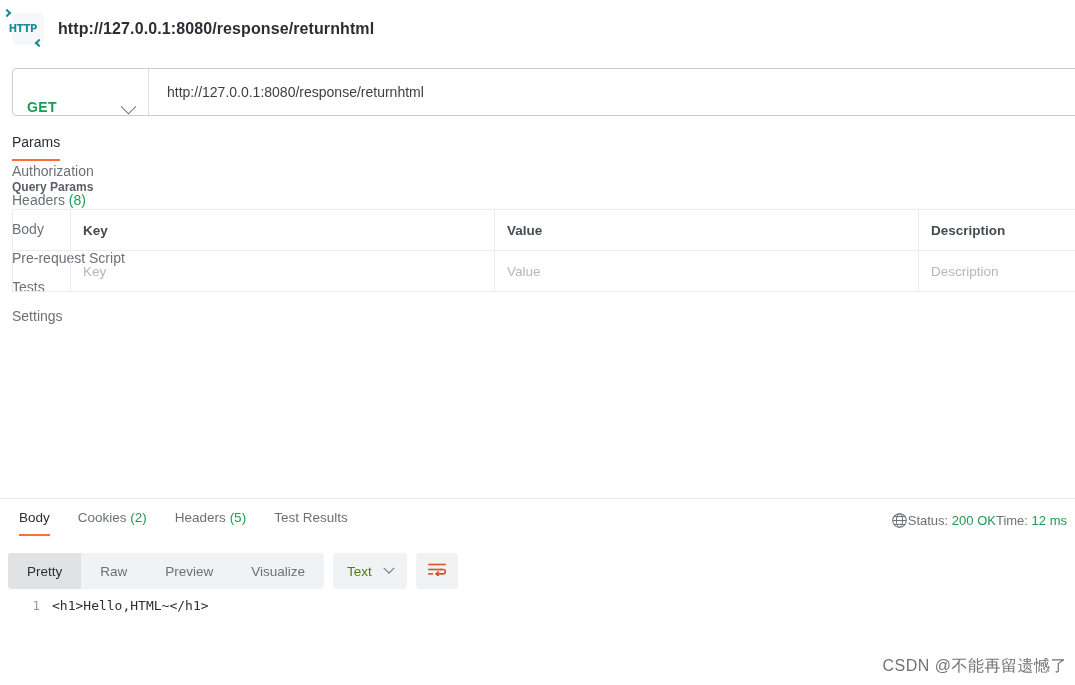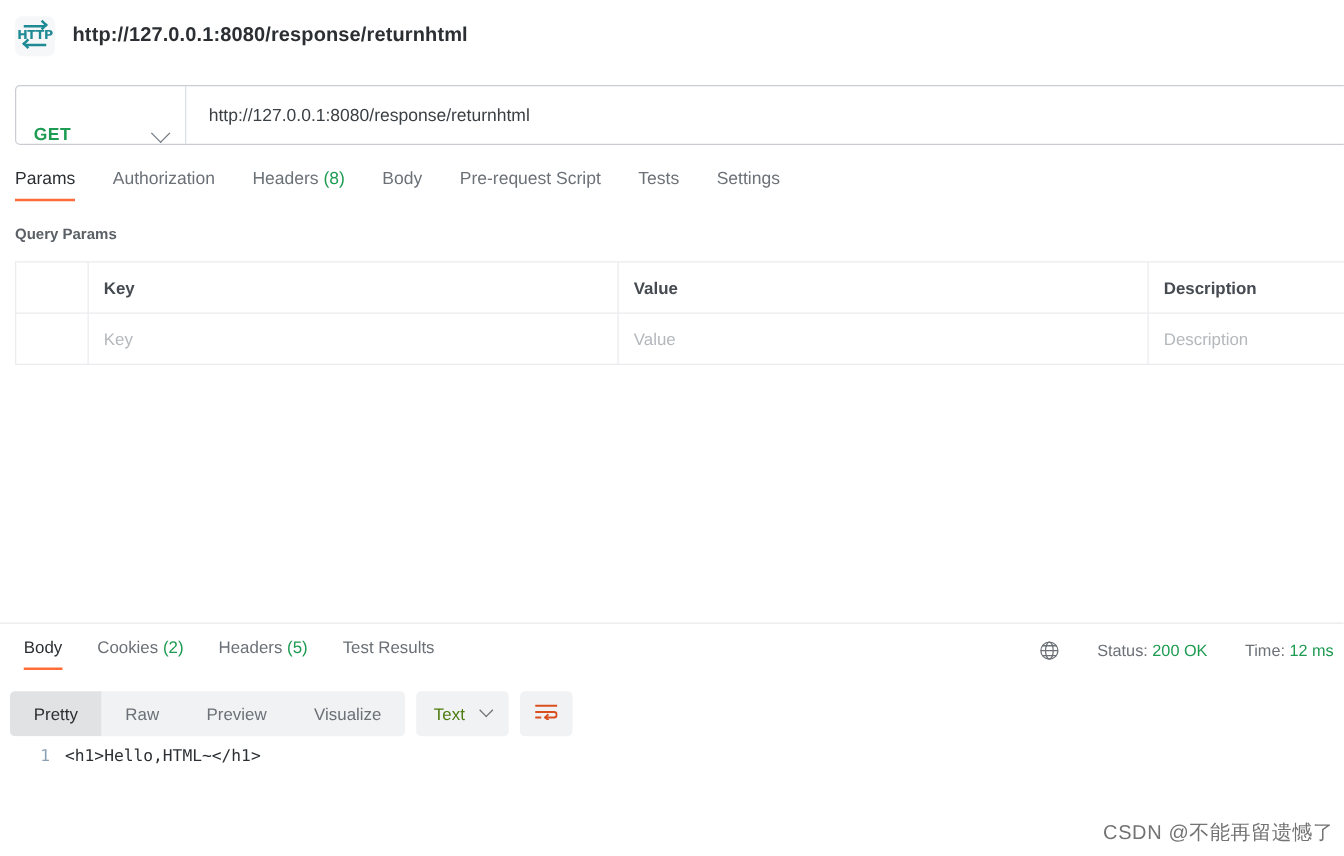--- a/index.html
+++ b/index.html
@@ -29,23 +29,23 @@
     display: flex;
     align-items: center;
     padding-left: 12px;
     background: #ffffff;
   }
   .http-badge {
     width: 32px; height: 32px;
     border-radius: 6px;
     background: #f6f7f8;
     display: flex;
-    flex-direction: column;
-    align-items: center;
-    justify-content: center;
+    flex-direction: row;
+    align-items: center;
+    justify-content: flex-end;
     position: relative;
     flex: 0 0 auto;
   }
   .http-badge .bar-top {
     width: 17px; height: 2px;
     background: #1f8a93;
     margin-bottom: 1px;
     align-self: flex-start;
     margin-left: 7px;
     position: relative;
@@ -139,20 +139,21 @@
   }
 
   
   .req-tabs {
     position: absolute;
     left: 12px; top: 132px;
     width: 1063px; height: 36px;
     display: flex;
     align-items: flex-start;
     gap: 0;
+    flex-direction: column;
   }
   .req-tab {
     position: relative;
     font-size: 14px;
     color: #6b7177;
     padding: 2px 0 11px 0;
     margin-right: 30px;
     cursor: pointer;
     white-space: nowrap;
   }
@@ -235,21 +236,21 @@
     width: 100%; height: 2px;
     background: #ff6c37;
   }
 
   
   .status-meta {
     position: absolute;
     right: 8px; top: 512px;
     display: flex;
     align-items: center;
-    gap: 30px;
+    gap: 0;
     font-size: 13px;
     color: #6b7177;
   }
   .globe-icon {
     width: 17px; height: 17px;
     display: block;
   }
   .meta-val { color: #1d9b52; }
 
   

